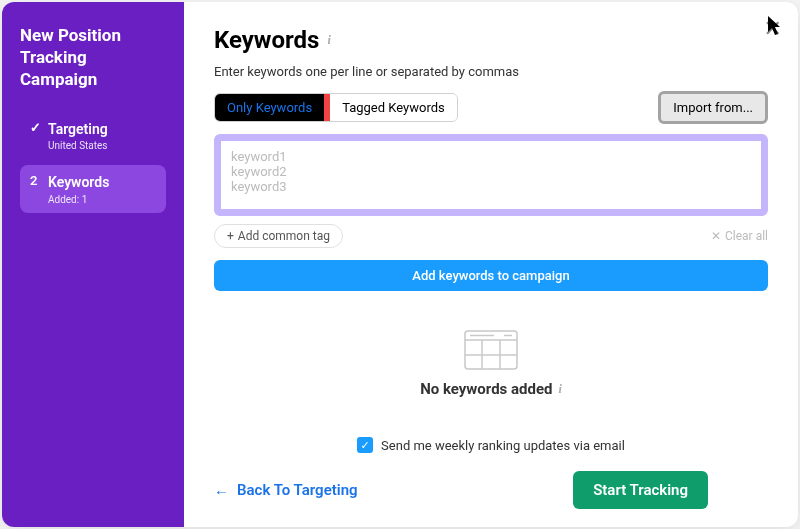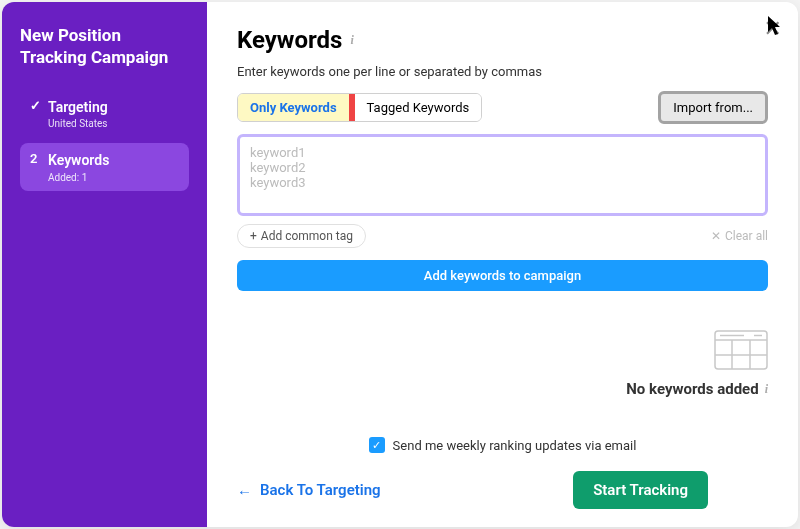--- a/index.html
+++ b/index.html
@@ -3,48 +3,48 @@
 <meta charset="utf-8">
 <style>
 * { box-sizing: border-box; margin: 0; padding: 0; font-family: -apple-system, BlinkMacSystemFont, "Segoe UI", Roboto, sans-serif; }
 body { background: #f5f5f5; display: flex; justify-content: center; align-items: center; height: 529px; }
 .modal {
   width: 796px; height: 525px; background: #fff;
   border-radius: 12px; display: flex; overflow: hidden; position: relative;
   box-shadow: 0 4px 20px rgba(0,0,0,0.1);
 }
 .sidebar {
-  width: 205px; background: #6a1fc2; color: #fff; padding: 22px 18px;
+  width: 182px; background: #6a1fc2; color: #fff; padding: 22px 18px;
 }
 .sidebar h2 { font-size: 17px; font-weight: 700; line-height: 1.3; margin-bottom: 22px; }
 .step { display: flex; align-items: flex-start; padding: 8px 10px; border-radius: 8px; margin-bottom: 6px; }
 .step.active { background: #8b47e0; }
 .step-icon { width: 18px; flex-shrink: 0; font-size: 13px; font-weight: 600; text-align: left; }
 .step-body { flex: 1; }
 .step-title { font-size: 14px; font-weight: 600; line-height: 1.3; }
 .step-sub { font-size: 10px; opacity: 0.85; margin-top: 2px; }
 .main { flex: 1; padding: 24px 30px 18px 30px; position: relative; display: flex; flex-direction: column; }
 .close { position: absolute; top: 14px; right: 16px; font-size: 22px; color: #888; cursor: pointer; background: none; border: none; }
 h1 { font-size: 24px; font-weight: 700; display: flex; align-items: center; gap: 8px; }
 .info-i { font-size: 12px; color: #aaa; font-style: italic; font-family: Georgia, serif; }
 .sub { font-size: 13px; color: #333; margin-top: 10px; margin-bottom: 12px; }
 .toolbar { display: flex; align-items: center; margin-bottom: 10px; }
 .seg { display: flex; border: 1px solid #d0d0d0; border-radius: 6px; overflow: hidden; }
 .seg button { border: none; background: #fff; padding: 6px 12px; font-size: 13px; cursor: pointer; }
-.seg button.sel { background: #fef9c3; color: #1a73e8; font-weight: bold; }
+.seg button.sel { background: #000000; color: #1a73e8; }
 .seg button + button { border-left: 6px solid #ef4444; }
 .import { margin-left: auto; background: #e8e8e8; border: 3px solid #a3a3a3; border-radius: 6px; padding: 6px 12px; font-size: 13px; cursor: pointer; position: relative; }
 .cursor-img { position: absolute; right: 14px; top: 14px; pointer-events: none; }
-.textarea { width: 100%; height: 82px; border: 3px solid #c4b5fd; border-radius: 6px; padding: 8px 10px; font-size: 13px; color: #333; resize: none; font-family: inherit; }
+.textarea { width: 100%; height: 82px; border: 7px solid #c4b5fd; border-radius: 6px; padding: 8px 10px; font-size: 13px; color: #333; resize: none; font-family: inherit; }
 .textarea::placeholder { color: #bbb; }
 .below-row { display: flex; align-items: center; margin-top: 8px; }
 .tagbtn { border: 1px solid #e0e0e0; background: #fff; border-radius: 14px; padding: 4px 12px; font-size: 12px; color: #555; cursor: pointer; display: flex; align-items: center; gap: 4px; }
 .clear { margin-left: auto; font-size: 12px; color: #bbb; display: flex; align-items: center; gap: 4px; cursor: default; }
 .addbtn { margin-top: 12px; background: #1a9cff; color: #fff; border: none; border-radius: 6px; padding: 8px 14px; font-size: 13px; font-weight: 500; cursor: pointer; }
-.empty { flex: 1; display: flex; flex-direction: column; align-items: flex-end; justify-content: center; gap: 10px; }
+.empty { flex: 1; display: flex; flex-direction: column; align-items: center; justify-content: center; gap: 10px; }
 .empty-icon { width: 54px; height: 40px; }
 .empty-text { font-size: 15px; font-weight: 700; color: #333; display: flex; align-items: center; gap: 6px; }
 .checkrow { display: flex; align-items: center; justify-content: center; gap: 8px; font-size: 13px; color: #333; margin-bottom: 18px; }
 .checkbox { width: 16px; height: 16px; background: #1a9cff; border-radius: 3px; display: flex; align-items: center; justify-content: center; color: #fff; font-size: 11px; }
 .footer { display: flex; align-items: center; }
 .back { color: #1a73e8; font-size: 15px; font-weight: 600; background: none; border: none; cursor: pointer; display: flex; align-items: center; gap: 8px; }
 .start { margin-left: auto; margin-right: 60px; background: #0f9d6c; color: #fff; border: none; border-radius: 6px; padding: 10px 20px; font-size: 15px; font-weight: 600; cursor: pointer; }
 </style>
 </head>
 <body>

